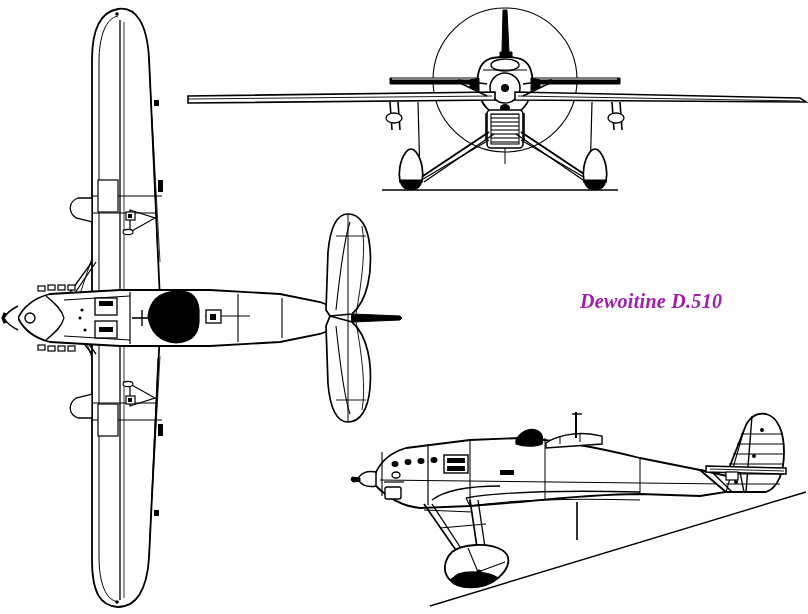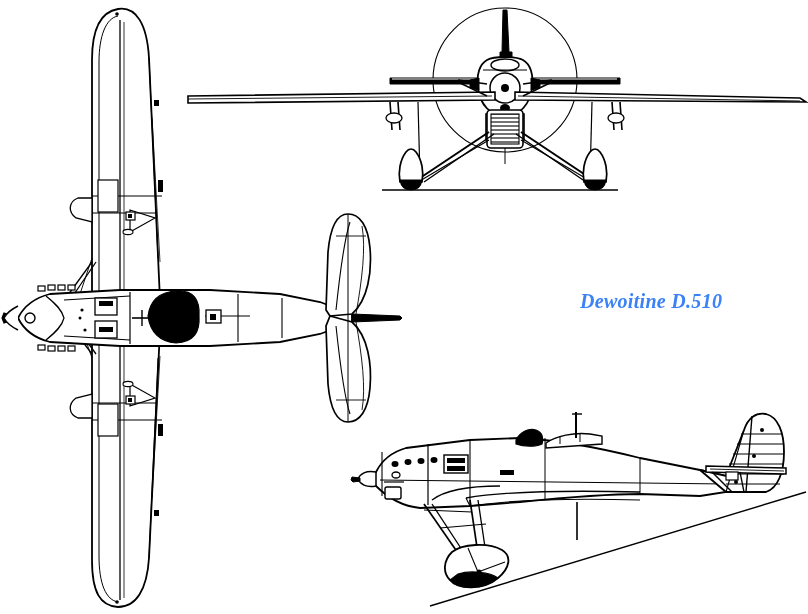--- a/index.html
+++ b/index.html
@@ -2,21 +2,21 @@
 <html><head>
 <meta charset="utf-8">
 <title>Dewoitine D.510</title>
 <style>
   html,body{margin:0;padding:0;background:#ffffff;}
   body{width:808px;height:614px;overflow:hidden;
        font-family:"Liberation Serif", serif;}
   #sheet{position:relative;width:808px;height:614px;background:#ffffff;}
   #sheet svg{position:absolute;left:0;top:0;}
   .cap{position:absolute;font-family:"Liberation Serif","DejaVu Serif",serif;
-       font-weight:bold;font-style:italic;font-size:20px;color:#3b82f6;
+       font-weight:bold;font-style:italic;font-size:20px;color:#a21caf;
        letter-spacing:0.3px;white-space:nowrap;}
 </style>
 </head>
 <body>
 
 <div id="sheet">
 
   <svg width="808" height="614" viewBox="0 0 808 614" shape-rendering="geometricPrecision">
 
     <defs>

